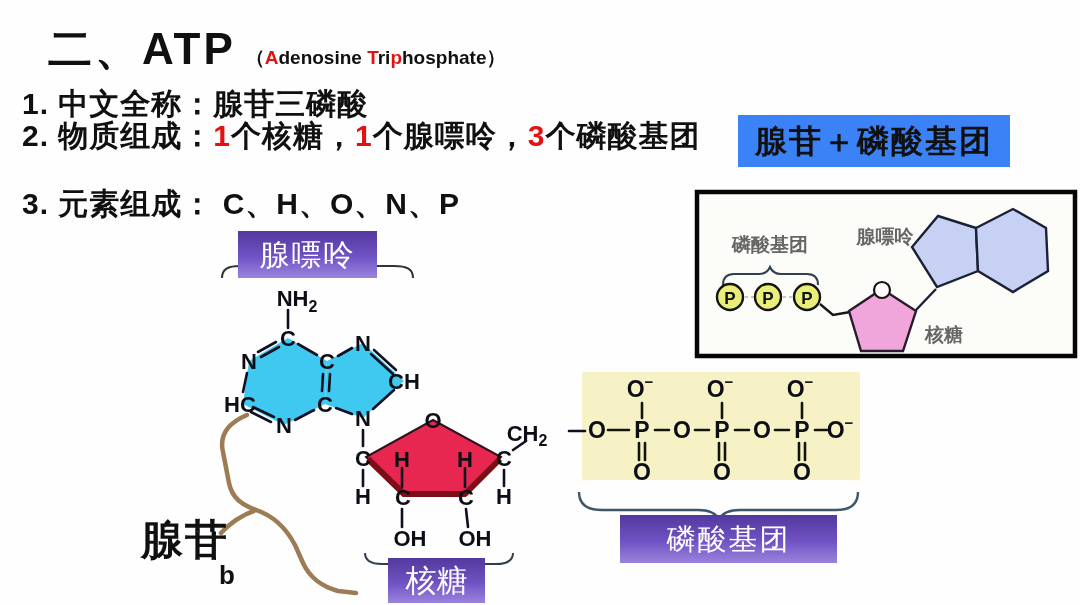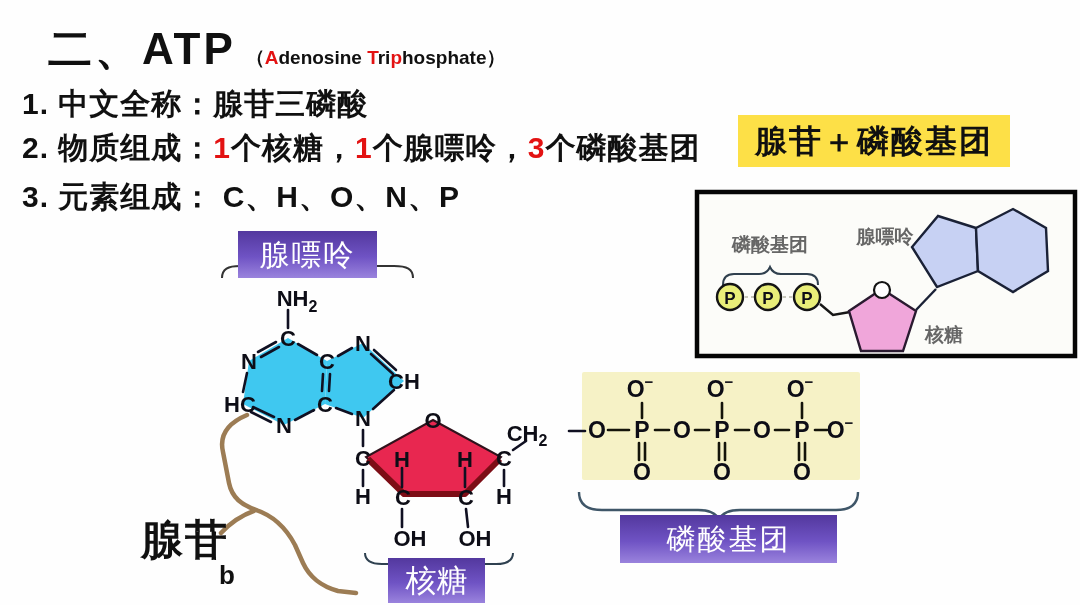--- a/index.html
+++ b/index.html
@@ -6,23 +6,23 @@
   .slide{position:relative;width:1080px;height:605px;background:#fefefe;overflow:hidden;
          font-family:"Liberation Sans",sans-serif;color:#101010;}
   .abs{position:absolute;}
   
   .title-row{left:20px;top:20px;display:flex;align-items:baseline;white-space:nowrap;margin-left:28px;}
   .t-cn{font-size:44px;font-weight:800;letter-spacing:3px;}
   .t-en{font-size:19px;font-weight:800;margin-left:10px;letter-spacing:0;}
   .red{color:#e31212;}
   .line{left:22px;font-size:30px;font-weight:700;white-space:nowrap;letter-spacing:1px;}
   .line1{top:84px;text-align:right;}
-  .line2{top:128px;text-align:center;}
-  .line3{top:177px;}
-  .highlight{left:738px;top:115px;width:272px;height:52px;background:#fde047;
+  .line2{top:116px;text-align:center;}
+  .line3{top:184px;}
+  .highlight{left:738px;top:115px;width:272px;height:52px;background:#3b82f6;
              font-size:32px;font-weight:800;text-align:center;line-height:52px;letter-spacing:2px;}
   
   .pbox{background:linear-gradient(180deg,#53389e 0%,#6f53c4 55%,#9a83dd 100%);
         color:#fff;font-family:"Liberation Serif",serif;text-align:center;z-index:3;}
   .adenine-box{left:238px;top:231px;width:139px;height:47px;font-size:30px;line-height:47px;letter-spacing:2px;}
   .ribose-box{left:388px;top:558px;width:97px;height:45px;font-size:31px;line-height:45px;}
   .phosphate-box{left:620px;top:515px;width:217px;height:48px;font-size:29px;line-height:48px;letter-spacing:2px;}
   .adenosine{left:141px;top:512px;font-size:42px;font-weight:800;letter-spacing:2px;z-index:3;}
   .b-label{left:219px;top:560px;font-size:26px;font-weight:700;z-index:3;}
   svg.canvas{position:absolute;left:0;top:0;z-index:1;}

